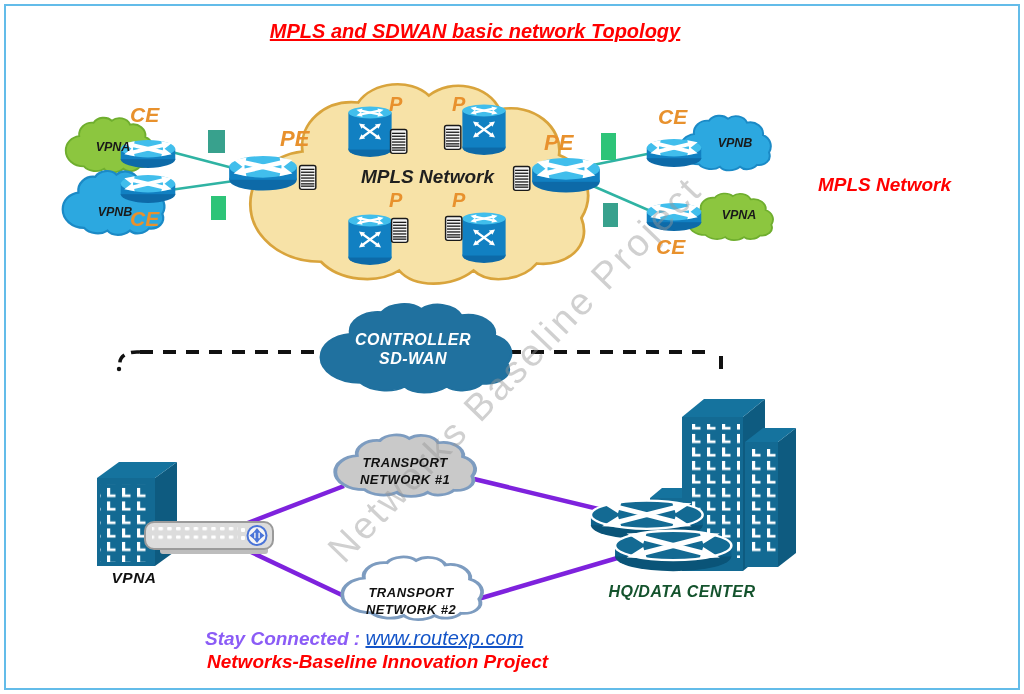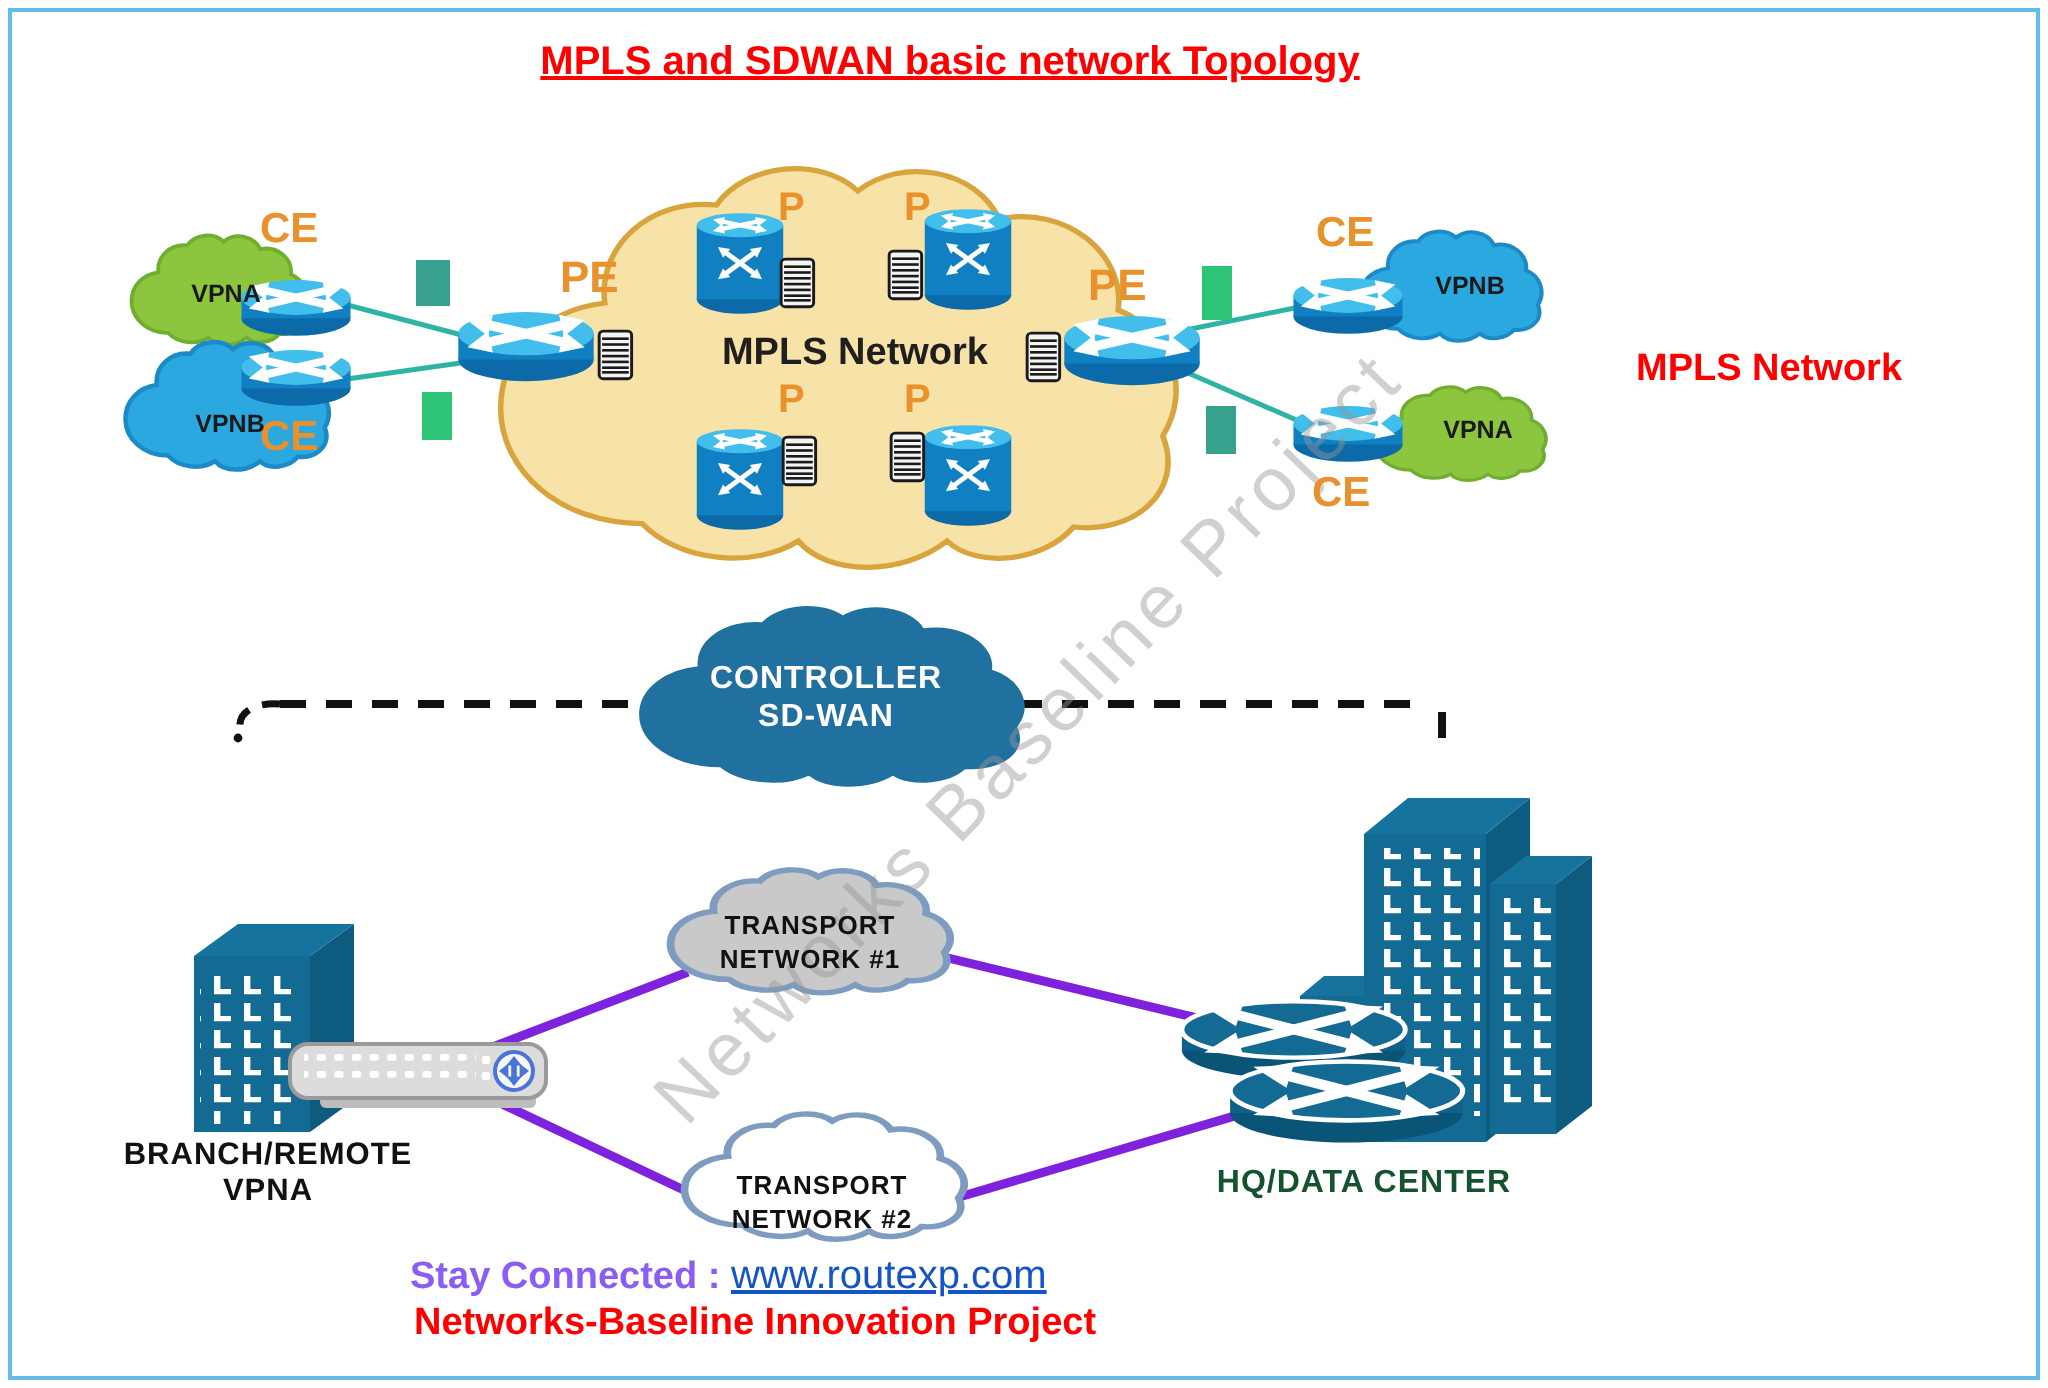--- a/index.html
+++ b/index.html
@@ -5,21 +5,21 @@
   html,body { margin:0; padding:0; background:#ffffff; }
   #stage {
     position:relative; width:1024px; height:694px; background:#ffffff;
     font-family:"Liberation Sans", sans-serif; overflow:hidden;
   }
   #frame {
     position:absolute; left:4px; top:4px; right:4px; bottom:4px;
     border:2px solid #63BCE9; pointer-events:none; z-index:9;
   }
   svg.scene { position:absolute; left:0; top:0; z-index:1; }
-  .lbl { position:absolute; font-weight:bold; white-space:nowrap; z-index:5; }
+  .lbl { position:absolute; font-weight:bold; white-space:nowrap; z-index:5;font-style:italic; }
   .orange { color:#E8912D; }
   .red { color:#8b5cf6;margin-top:27px; }
   #title {
     left:240px; top:20px; width:470px; text-align:center;
     font-size:20px; color:#FF0000; text-decoration:underline;
   }
   .celbl { font-size:21px; }
   .pelbl { font-size:22px; }
   .plbl  { font-size:20px; }
   .vpnlbl { font-size:12.5px; color:#1A1A1A; width:70px; text-align:center; }
@@ -255,21 +255,20 @@
 <div class="lbl cloudtxt" style="left:330px; top:454px; width:150px;">
   <div>TRANSPORT</div>
   <div>NETWORK #1</div>
 </div>
 <div class="lbl cloudtxt" style="left:335px; top:584px; width:152px;">
   <div>TRANSPORT</div>
   <div>NETWORK #2</div>
 </div>
 
 <div class="lbl" id="branch-label">
-  <div>BRANCH/REMOTE</div>
   <div>VPNA</div>
 </div>
 
 <div class="lbl" id="hq-label">HQ/DATA CENTER</div>
 
 <div class="lbl" id="footer1">
   <span class="red">Stay Connected :</span>
   <a class="link" href="#">www.routexp.com</a>
 </div>
 <div class="lbl" id="footer2">Networks-Baseline Innovation Project</div>

